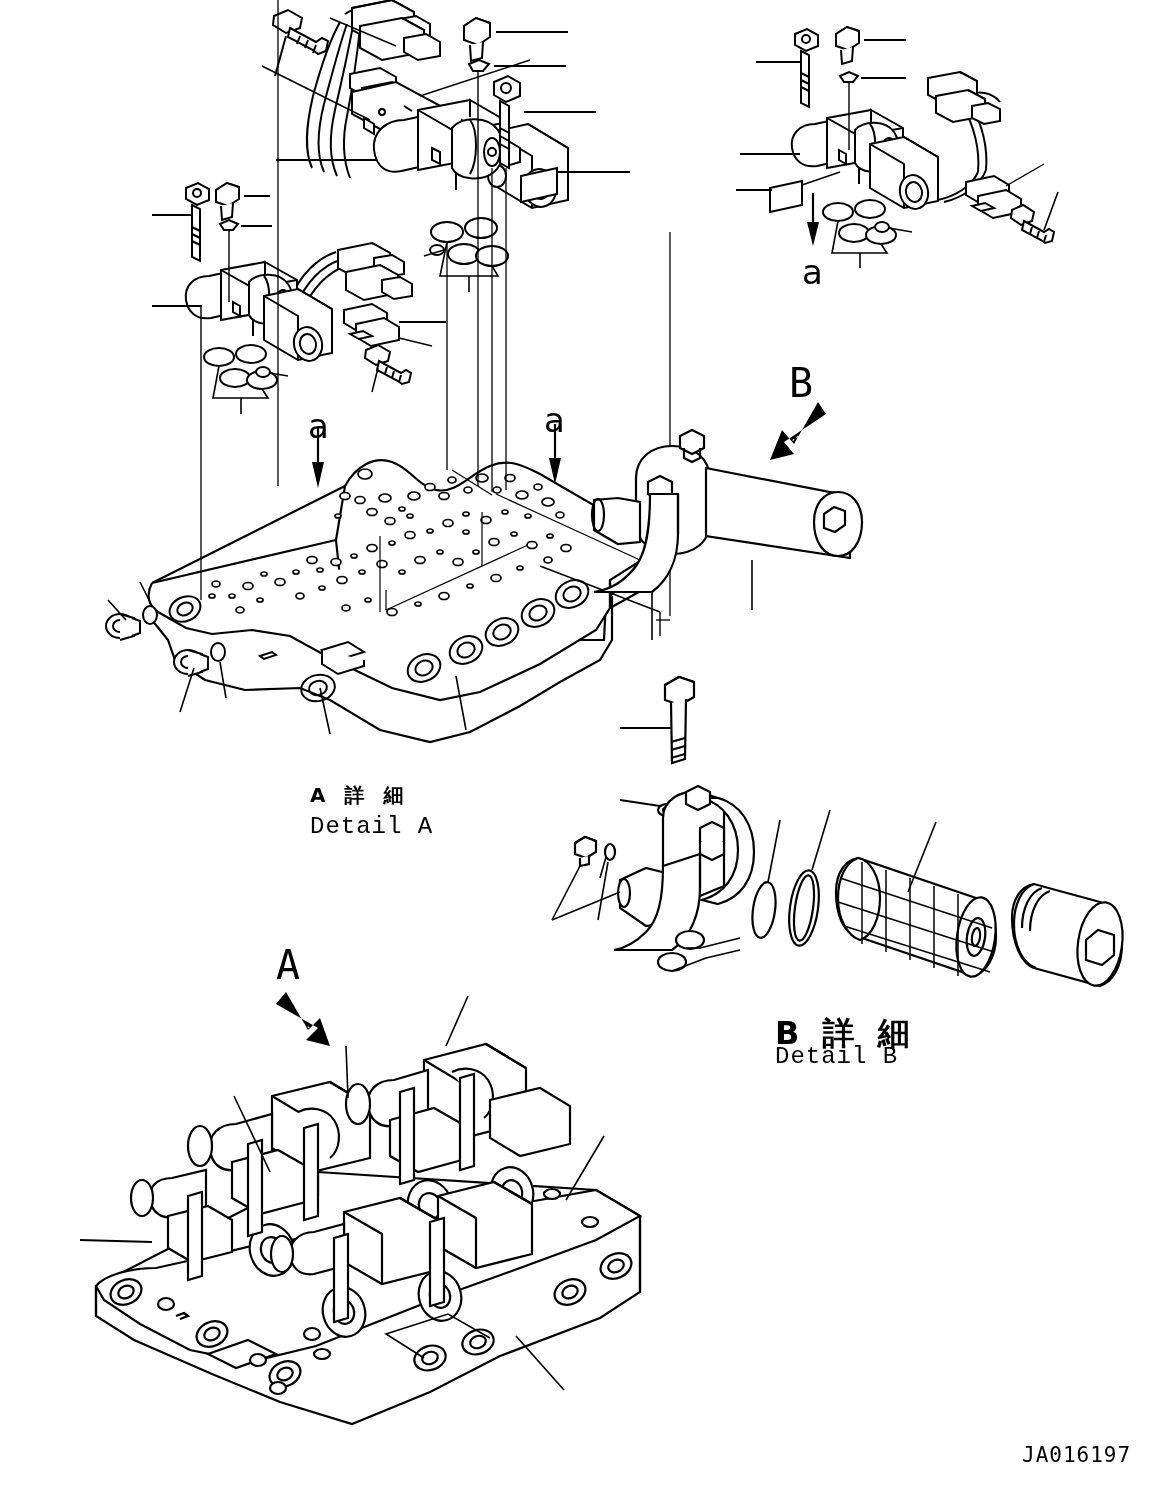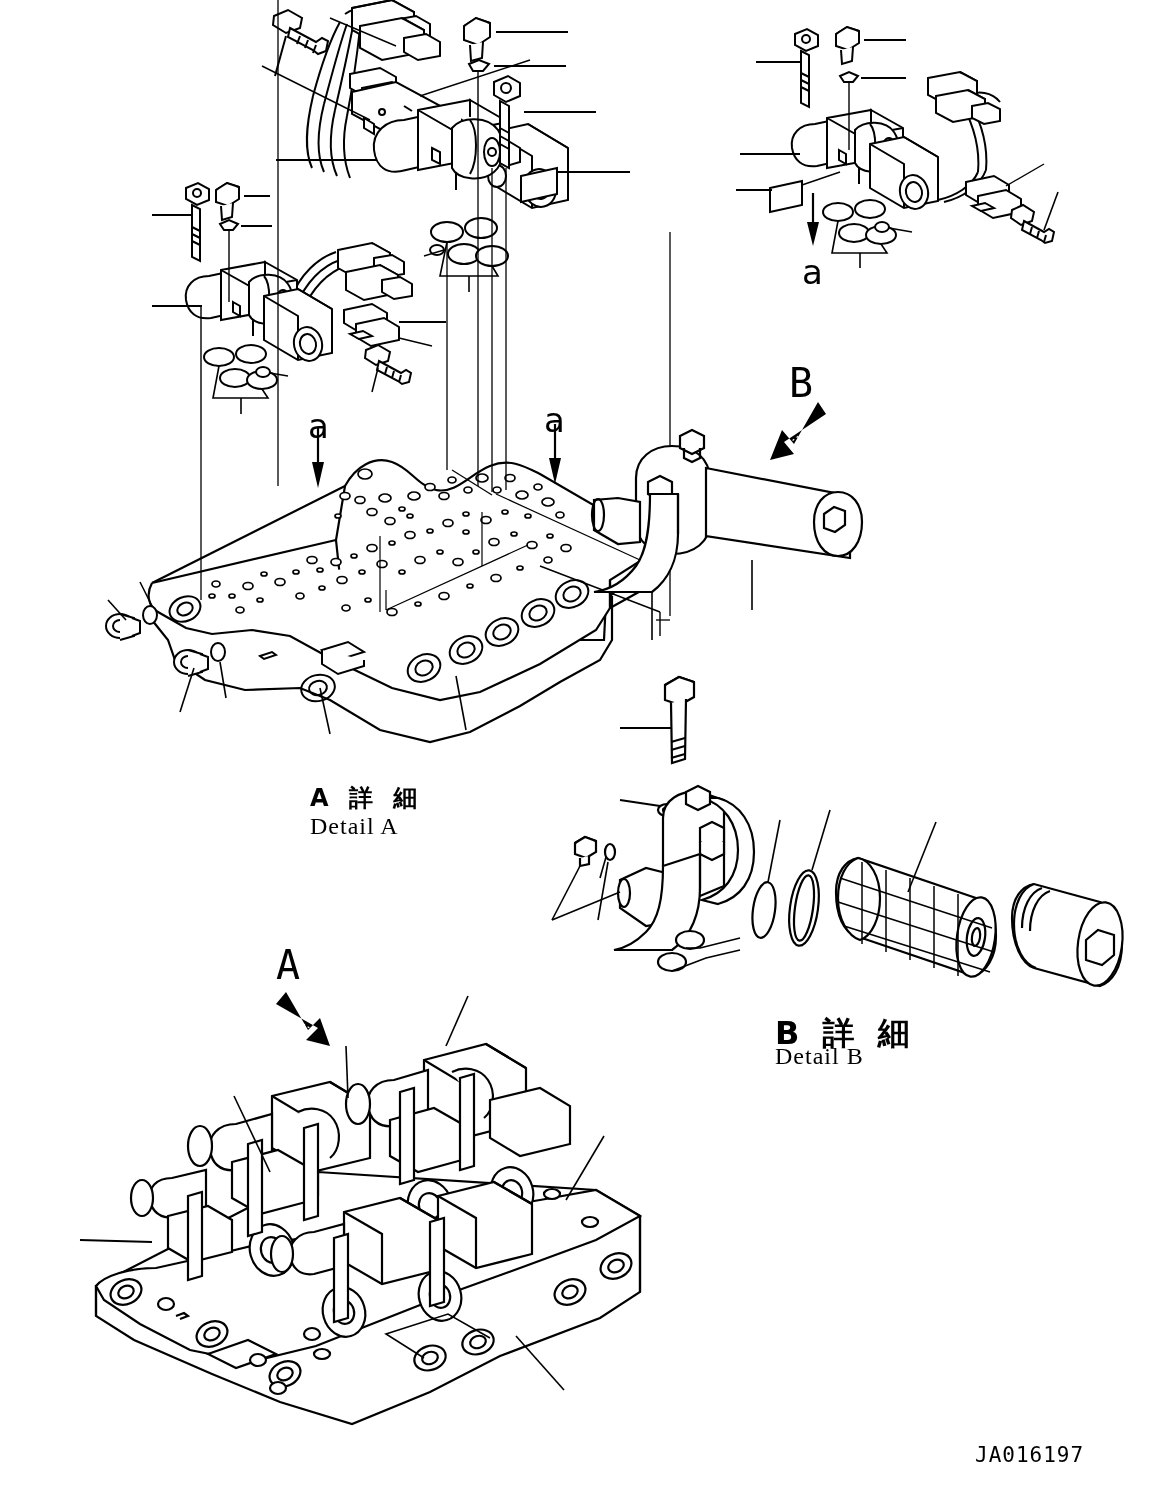--- a/index.html
+++ b/index.html
@@ -1,24 +1,24 @@
 <!DOCTYPE html>
 <html><head>
 <meta charset="utf-8">
 <style>
   html,body{margin:0;padding:0;background:#ffffff;}
   body{font-family:"DejaVu Sans Mono", monospace;}
   #page{position:relative;width:1157px;height:1492px;background:#fff;overflow:hidden;}
   svg.layer{position:absolute;left:0;top:0;width:1157px;height:1492px;}
   .lbl{position:absolute;color:#000;white-space:pre;}
   .lbl-jp{font-family:"DejaVu Sans", sans-serif;font-weight:700;letter-spacing:6px;}
-  .lbl-en{font-family:Liberation Serif, serif;font-weight:400;letter-spacing:1px;}
+  .lbl-en{font-family:Liberation Mono, monospace;font-weight:400;letter-spacing:1px;}
   .lbl-sec{font-family:"DejaVu Sans Mono", monospace;font-weight:400;}
   .lbl-a{font-family:"DejaVu Sans", sans-serif;font-weight:400;}
-  .lbl-dwg{font-family:"DejaVu Sans Mono", monospace;font-size:21px;letter-spacing:1px;}
+  .lbl-dwg{font-family:"DejaVu Sans Mono", monospace;font-size:21px;letter-spacing:1px;margin-left:47px;}
 </style>
 </head>
 <body>
 
 <div id="page">
 
 <svg class="layer" viewBox="0 0 1157 1492">
   <defs>
     <g id="hexbolt-small">
       <path d="M0,0 l6,-4 l7,2 l0,7 l-6,4 l-7,-2 z" fill="#fff" stroke="#000" stroke-width="1.6"></path>
@@ -705,21 +705,21 @@
   <g>
     <path d="M276,1004 L318,1028 L306,1040 L330,1046 L320,1018 L308,1030 L286,992 z" fill="#000"></path>
     <path d="M278,1008 L316,1032" stroke="#fff" stroke-width="1.2" stroke-dasharray="2 3"></path>
   </g>
   <g>
     <path d="M826,414 L784,442 L794,454 L770,460 L782,430 L794,444 L818,402 z" fill="#000"></path>
     <path d="M822,418 L788,444" stroke="#fff" stroke-width="1.2" stroke-dasharray="2 3"></path>
   </g>
 </svg>
 
-<div class="lbl lbl-jp" style="left:310px; top:782px; font-size:24px;">A 詳 細</div>
+<div class="lbl lbl-jp" style="left:310px; top:782px; font-size:20px;">A 詳 細</div>
 <div class="lbl lbl-en" style="left:310px; top:813px; font-size:24px;">Detail A</div>
 
 <div class="lbl lbl-jp" style="left:775px; top:1012px; font-size:32px;">B 詳 細</div>
 <div class="lbl lbl-en" style="left:775px; top:1043px; font-size:24px;text-align:right;">Detail B</div>
 
 <div class="lbl lbl-sec" style="left:276px; top:942px; font-size:40px;">A</div>
 <div class="lbl lbl-sec" style="left:789px; top:360px; font-size:40px;">B</div>
 
 <div class="lbl lbl-a" style="left:308px; top:406px; font-size:34px;">a</div>
 <div class="lbl lbl-a" style="left:544px; top:400px; font-size:34px;">a</div>

